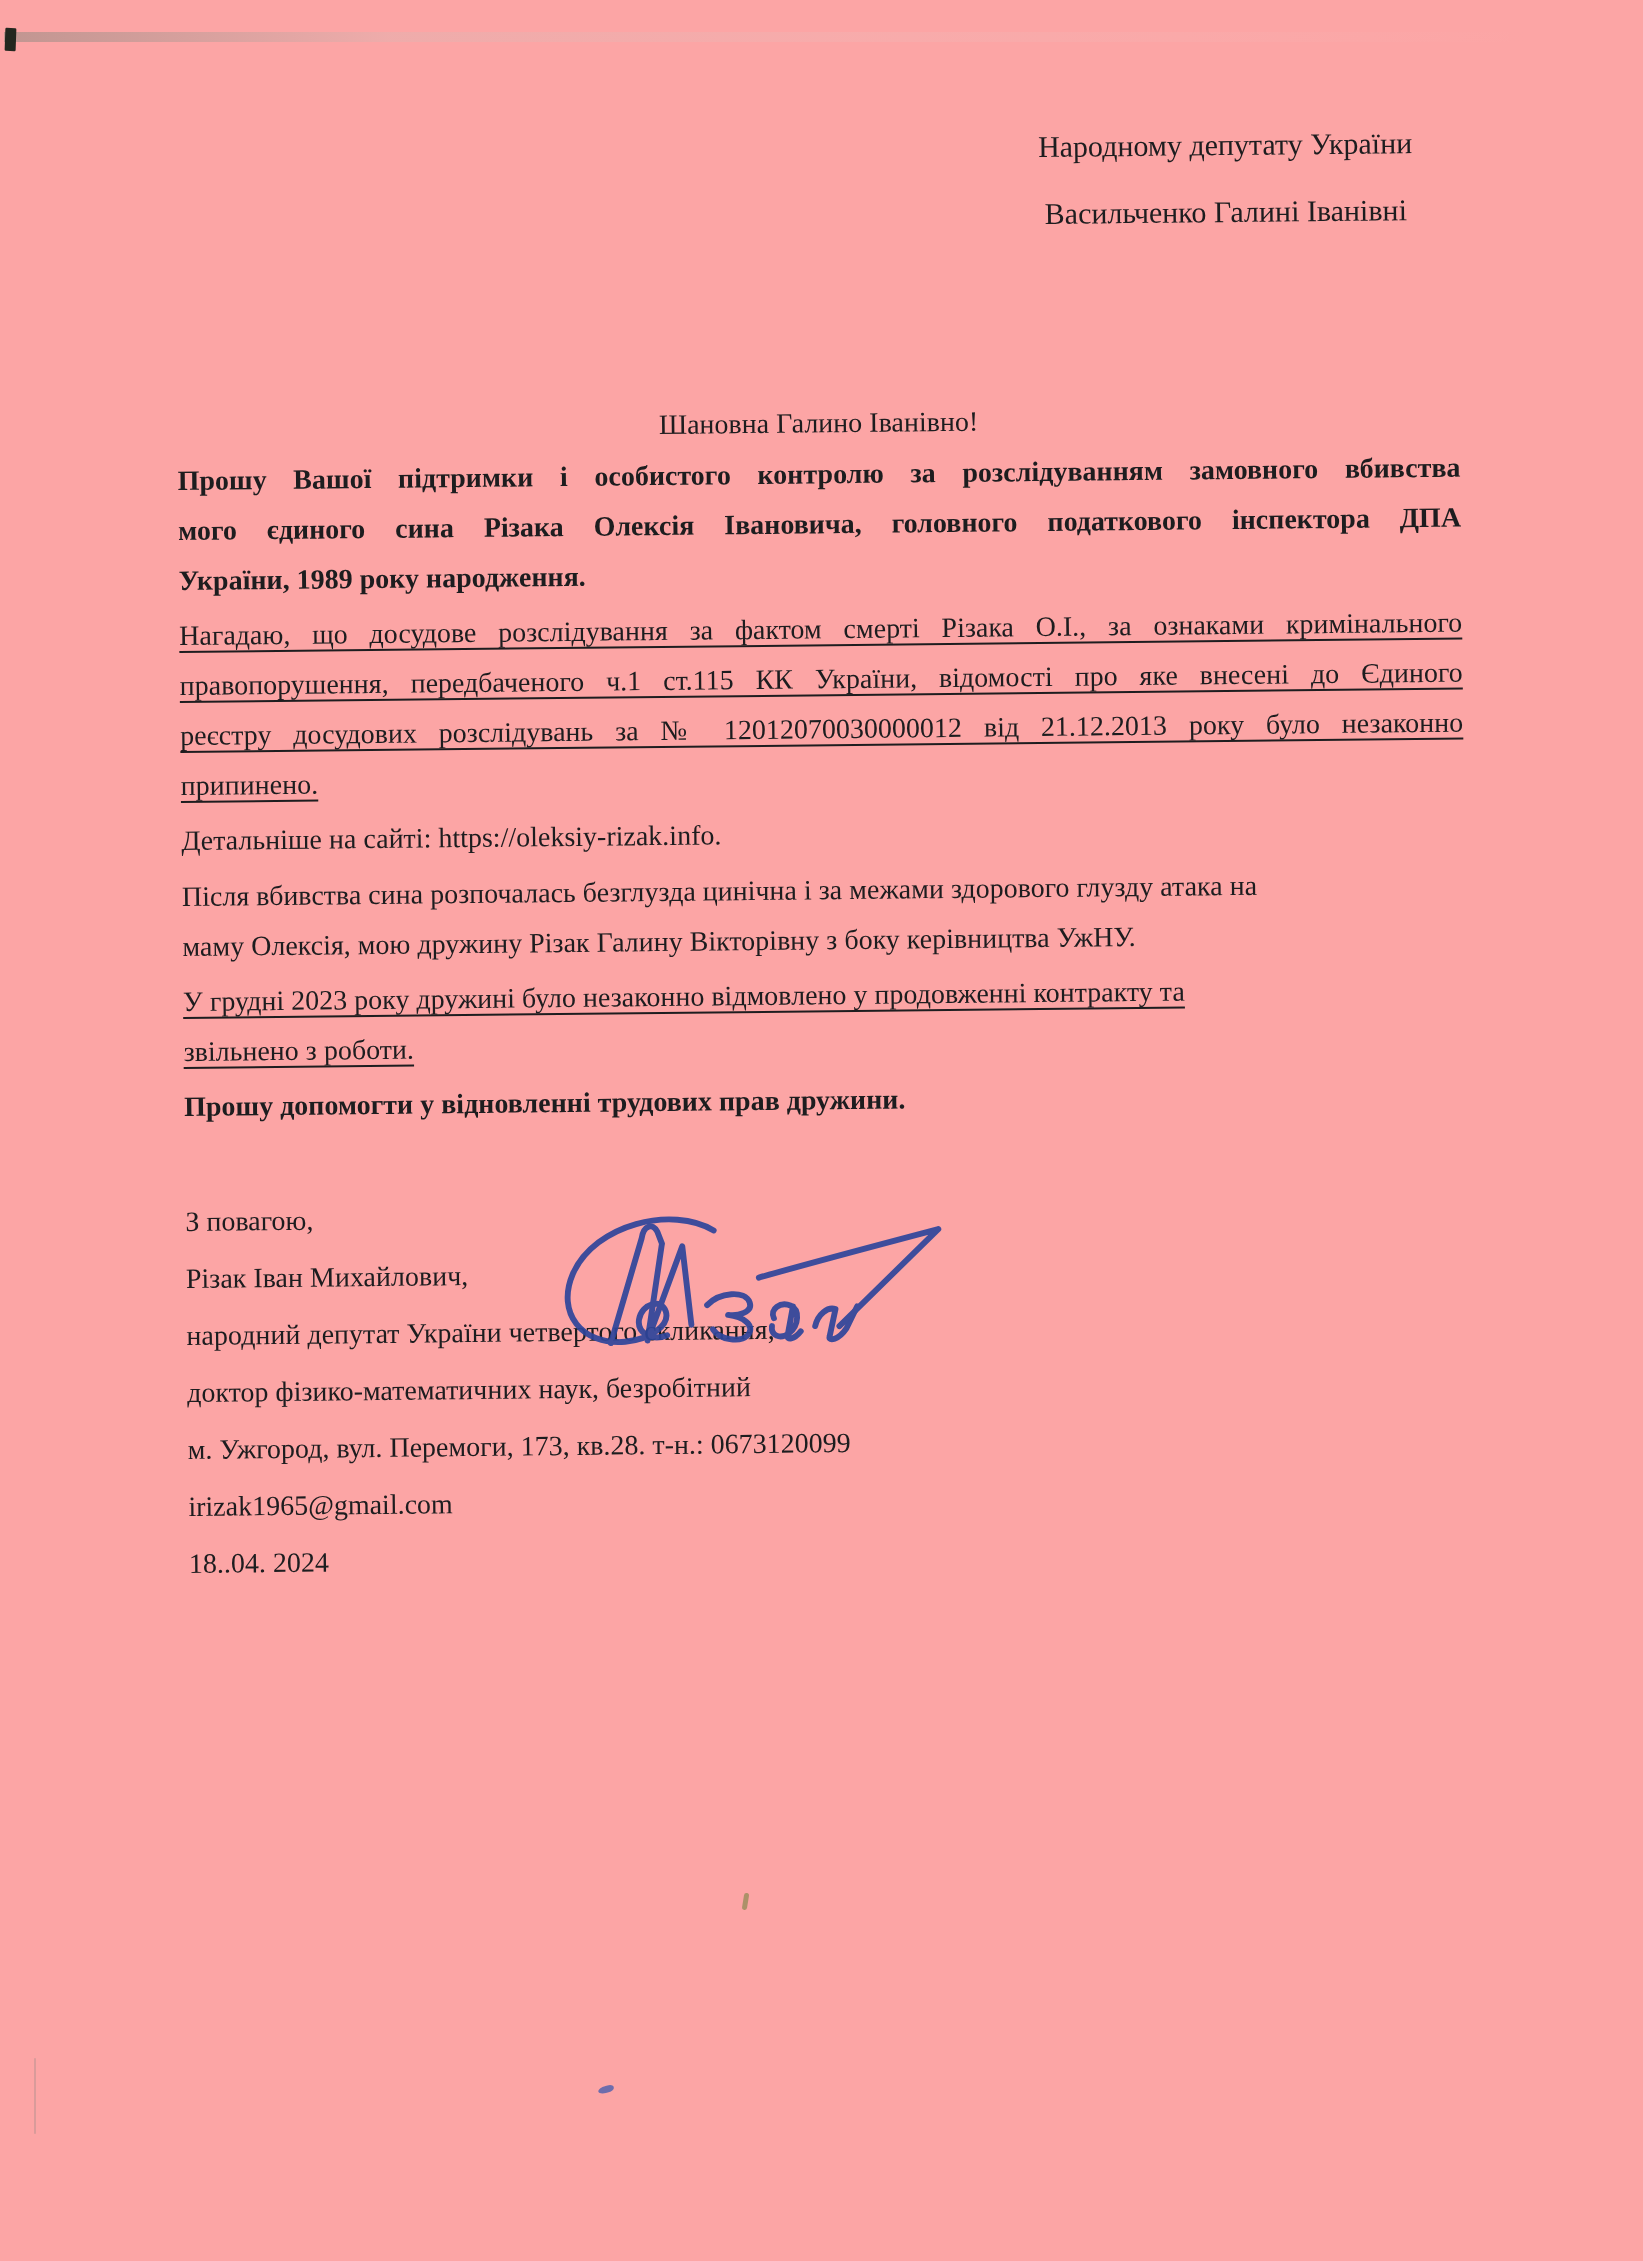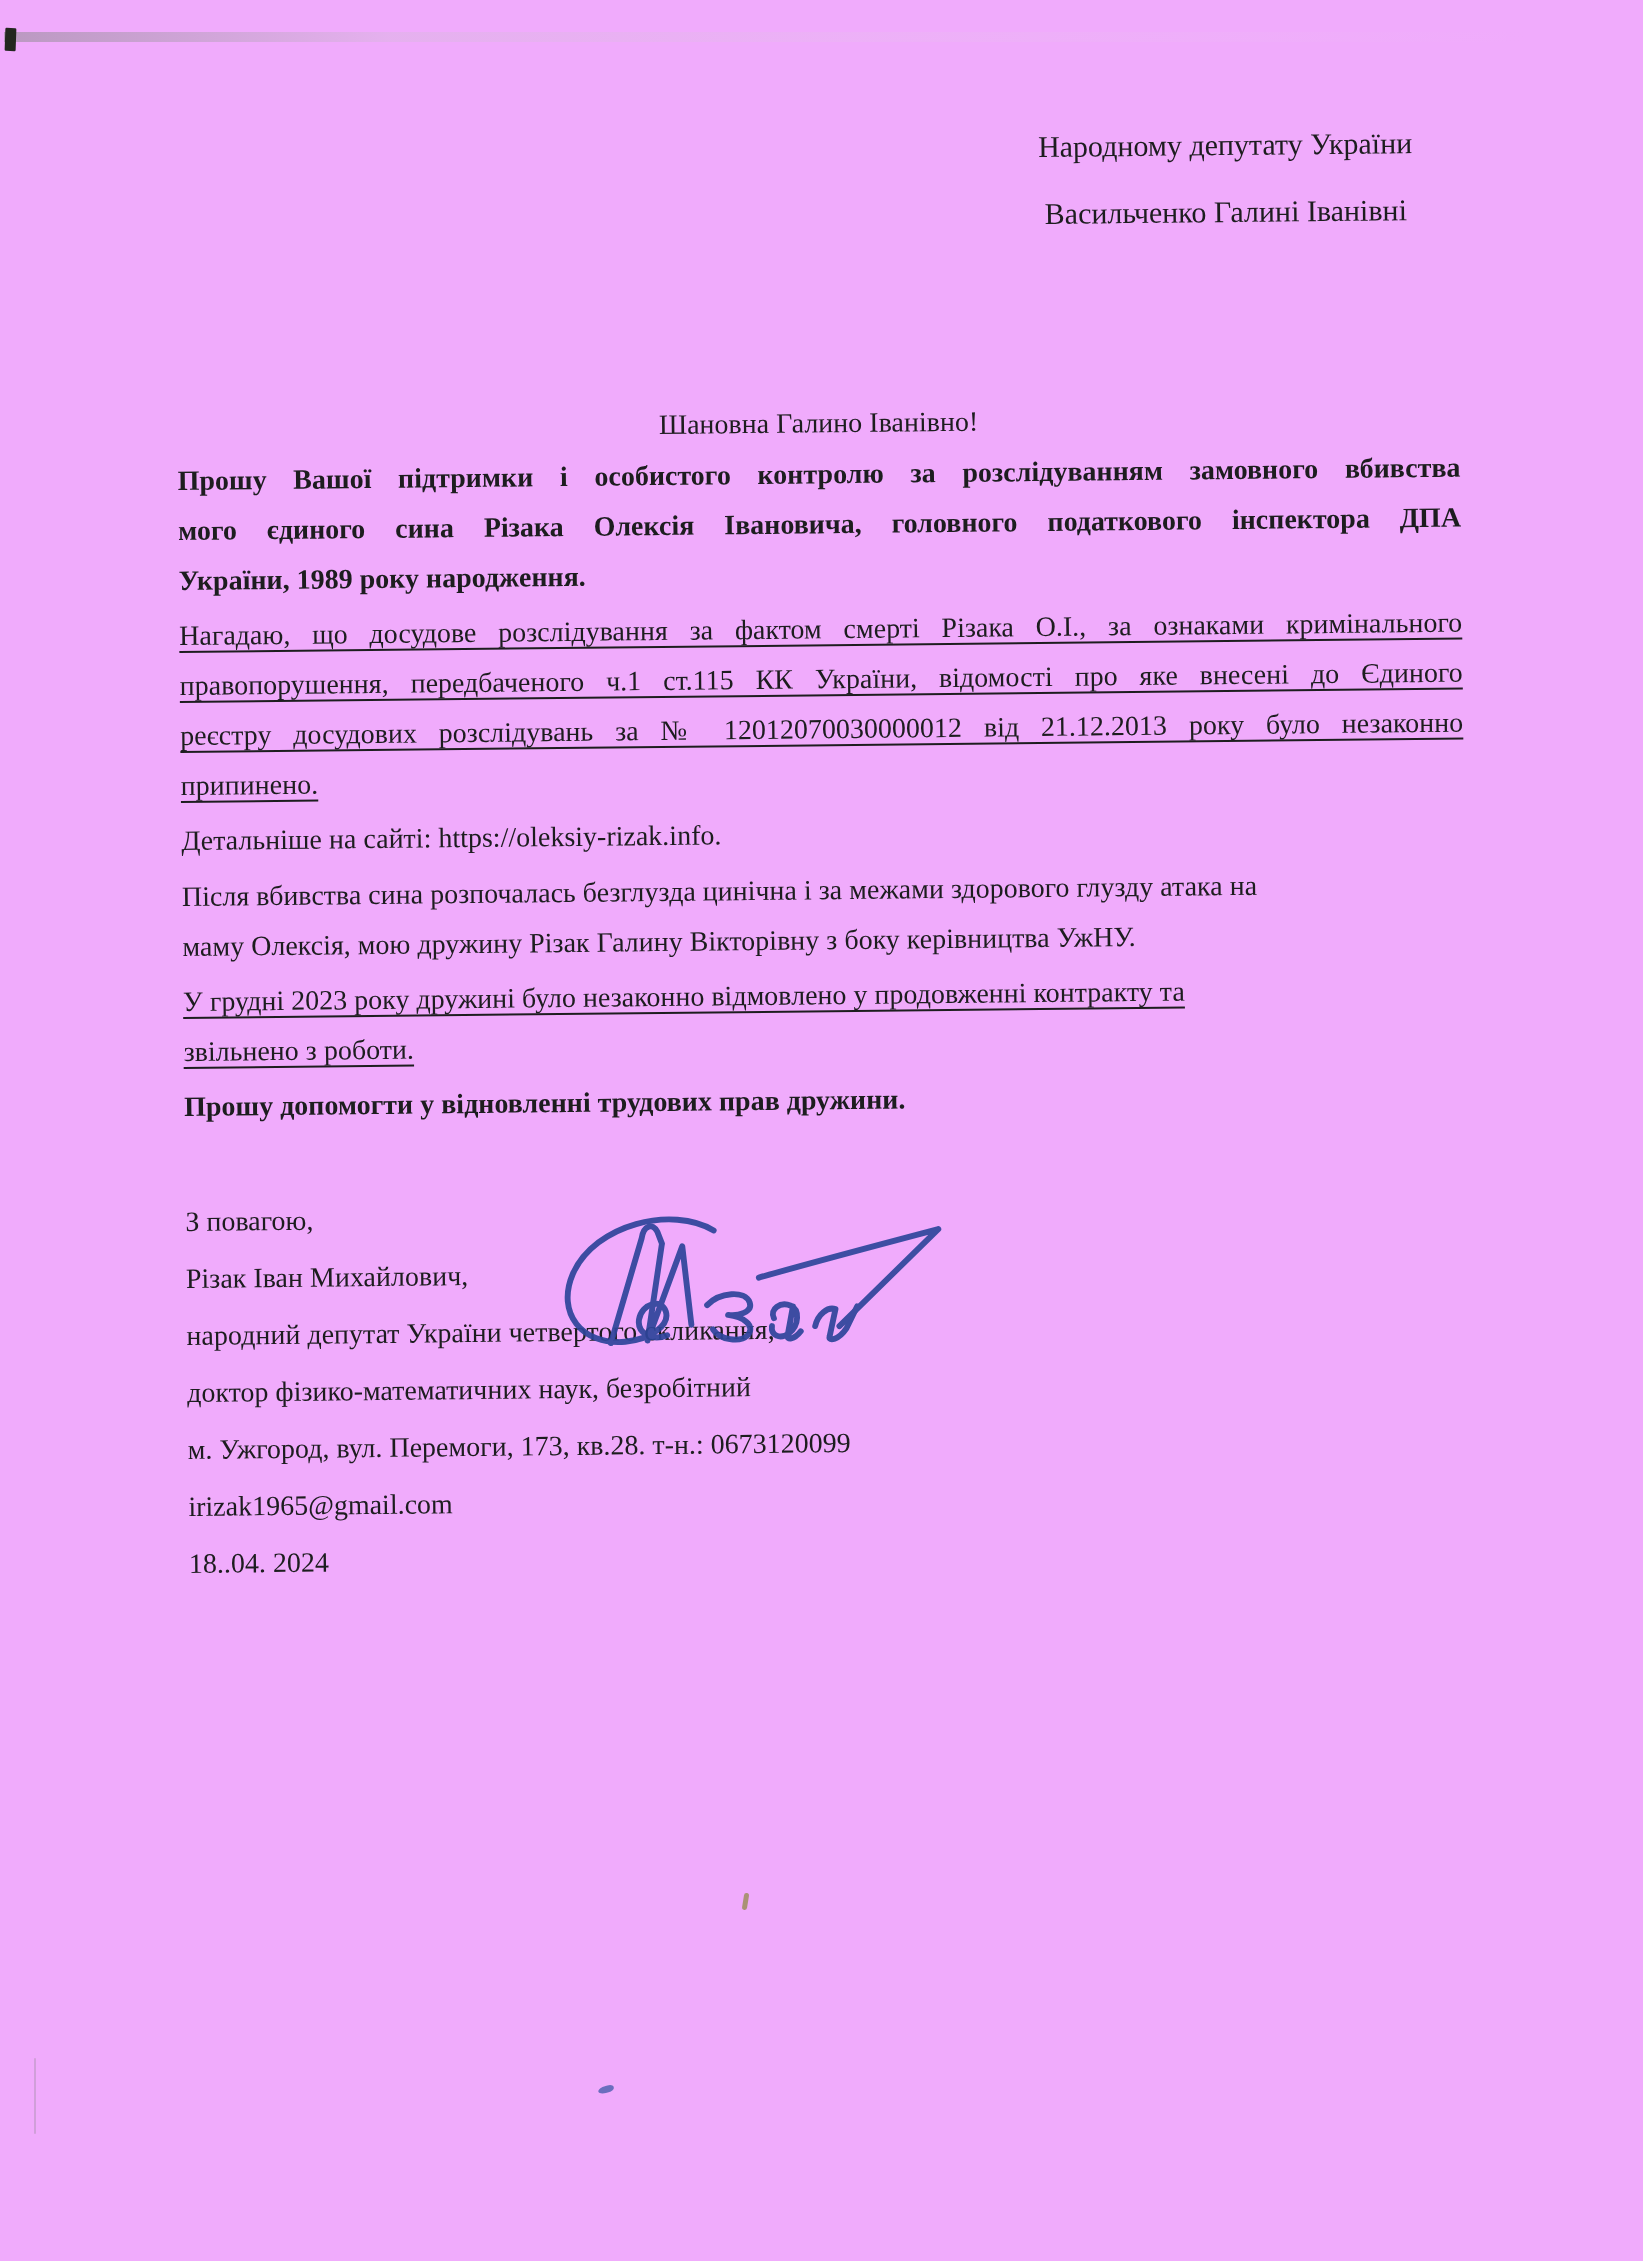--- a/index.html
+++ b/index.html
@@ -4,21 +4,21 @@
 <style>
   html,body{margin:0;padding:0;}
   body{
     width:1644px;height:2261px;
     background:#f2f2f2;
     font-family:"Liberation Serif","DejaVu Serif",serif;
   }
   .page{
     position:relative;
     width:1644px;height:2261px;
-    background:#f0abfc;
+    background:#fca5a5;
     overflow:hidden;
     color:#1d1d1f;
   }
   
   .top-band{
     position:absolute;left:3.9px;top:32px;width:1534px;height:10.3px;
     background:linear-gradient(to right,
       rgba(120,130,120,.45), rgba(190,196,190,.22) 25%,
       rgba(215,218,215,.12) 55%, rgba(225,227,225,.06) 80%, transparent);
   }

